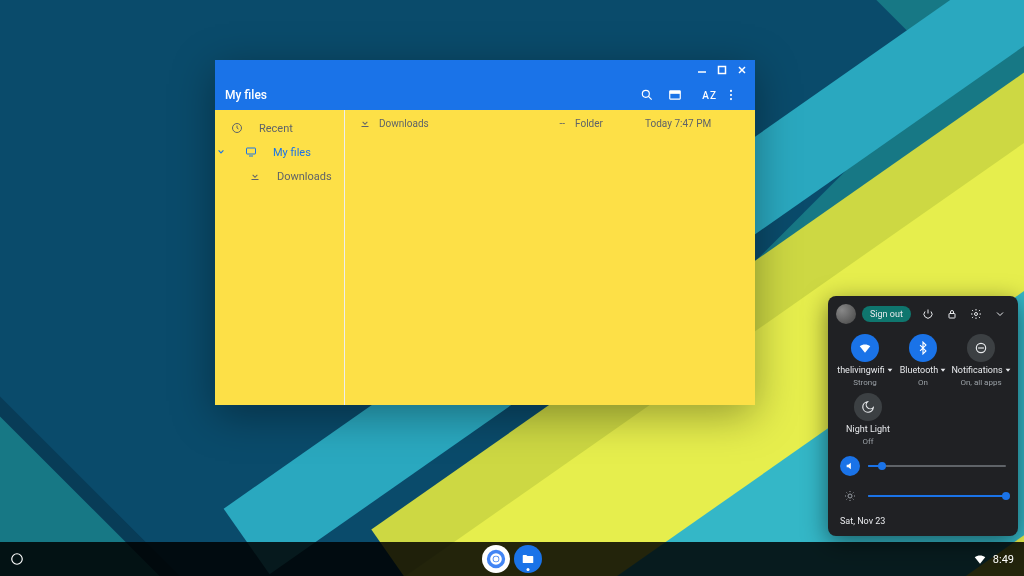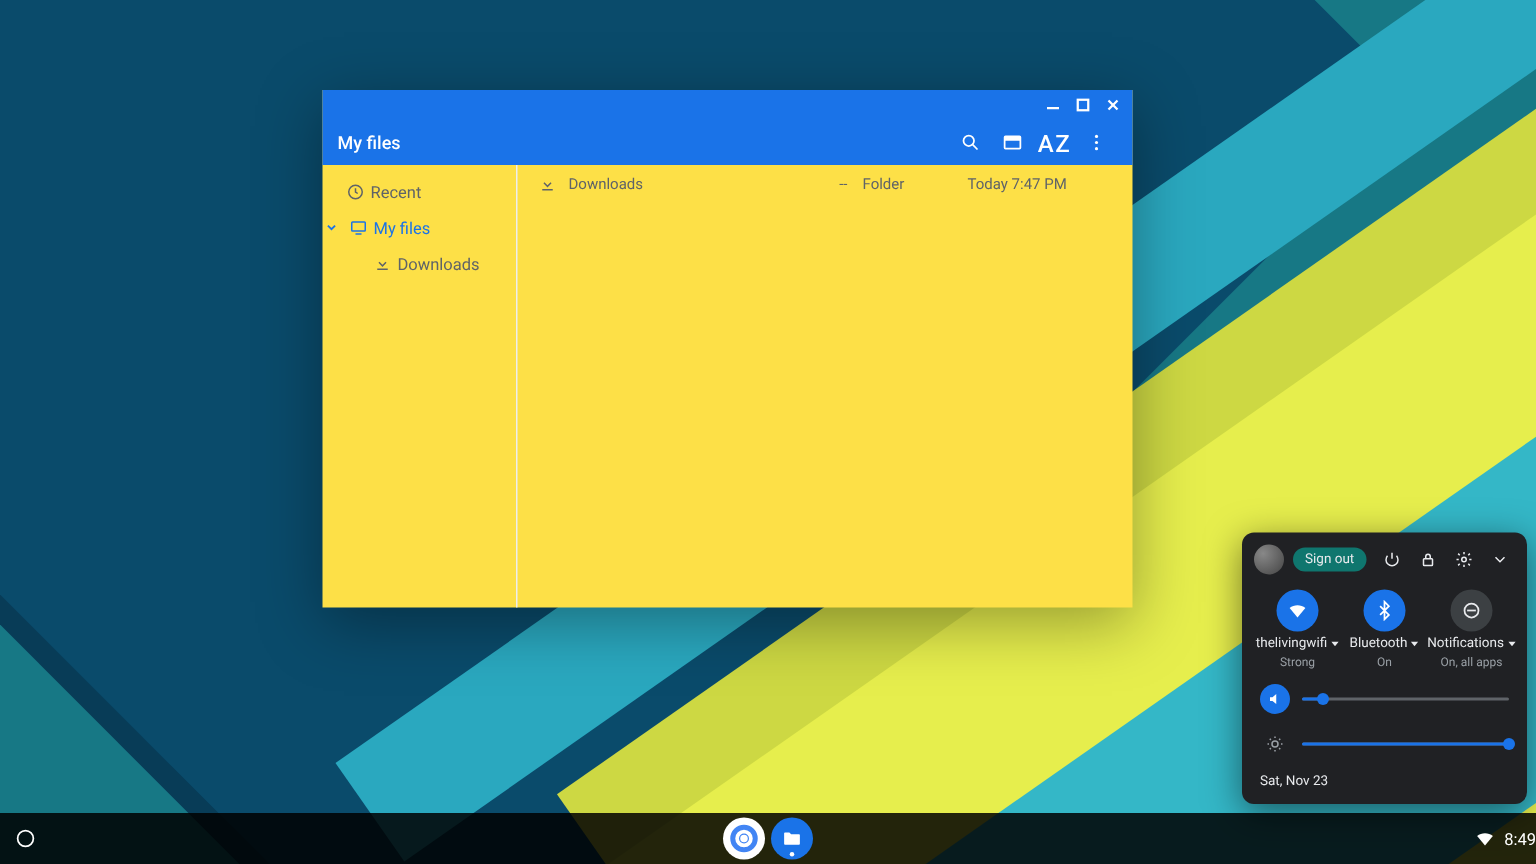--- a/index.html
+++ b/index.html
@@ -50,21 +50,21 @@
     height: 30px; background: #1a73e8;
     display: flex; align-items: center; padding: 0 10px;
     color: #fff; font-size: 12px;
   }
   .toolbar .title { font-weight: 500; }
   .toolbar .spacer { flex: 1; }
   .toolbar .tb-btn { width: 28px; height: 28px; display:flex;align-items:center;justify-content:center; color:#fff; font-size: 12px;}
 
   .files-body { flex: 1; display: flex; }
   .sidebar { width: 130px; padding: 6px 0; border-right: 1px solid #eee;}
-  .side-item { display:flex; align-items:center; gap:4px; height: 24px; padding: 0 8px 0 16px; color:#5f6368; cursor:pointer;}
+  .side-item { display:flex; align-items:center; gap:16px; height: 24px; padding: 0 8px 0 16px; color:#5f6368; cursor:pointer;}
   .side-item.indent { padding-left: 34px; }
   .side-item.active { color:#1a73e8; }
   .side-item .exp { width:10px; display:flex; margin-left:-14px; margin-right:2px; }
   .side-item svg { flex-shrink:0;}
 
   .file-pane { flex:1; display:flex; flex-direction:column; }
   .file-header { display:flex; height:22px; border-bottom:1px solid #eee; align-items:center; font-size:10px; color:#5f6368;}
   .col-name { flex:1; padding-left:14px;}
   .col-size { width:60px; text-align:right; padding-right:10px;}
   .col-type { width:70px;}
@@ -111,21 +111,21 @@
   .shelf {
     position:absolute; left:0; right:0; bottom:0; height:34px;
     background: rgba(0,0,0,.85);
     display:flex; align-items:center;
   }
   .shelf .launcher { width:34px; height:34px; display:flex;align-items:center;justify-content:center;}
   .shelf .center { position:absolute; left:50%; transform:translateX(-50%); display:flex; gap:4px;}
   .shelf .app { width:28px; height:28px; border-radius:50%; display:flex;align-items:center;justify-content:center;}
   .shelf .app.chrome { background:#fff;}
   .shelf .app.files { background:#1a73e8;}
-  .shelf .tray { margin-left:auto; padding-right:0; display:flex; align-items:center; gap:6px; color:#fff; font-size:11px;}
+  .shelf .tray { margin-left:auto; padding-right:10px; display:flex; align-items:center; gap:6px; color:#fff; font-size:11px;}
   .active-dot { width:3px;height:3px;border-radius:50%;background:#fff;position:absolute;bottom:2px;left:50%;transform:translateX(-50%);}
 </style>
 </head>
 <body>
 
 <div class="wallpaper">
   <div class="wp-shape wp-teal-dark"></div>
   <div class="wp-shape wp-navy"></div>
   <div class="wp-shape wp-navy2"></div>
   <div class="wp-shape wp-cyan"></div>
@@ -161,21 +161,21 @@
           <circle cx="10" cy="10" r="6"></circle>
           <line x1="20" y1="20" x2="14.5" y2="14.5"></line>
         </svg>
     </div>
     <div class="tb-btn">
       <svg width="14" height="14" viewBox="0 0 24 24" fill="#fff">
           <rect x="3" y="5" width="18" height="14" rx="1" fill="none" stroke="#fff" stroke-width="2"></rect>
           <rect x="3" y="5" width="18" height="5" fill="#fff"></rect>
         </svg>
     </div>
-    <div class="tb-btn" style="font-weight:500; font-size:16px; letter-spacing:1px;">
+    <div class="tb-btn" style="font-weight:500; font-size:10px; letter-spacing:1px;justify-content:flex-end;">
       <span>AZ</span>
     </div>
     <div class="tb-btn">
       <svg width="14" height="14" viewBox="0 0 24 24" fill="#fff">
           <circle cx="12" cy="5" r="1.8"></circle>
           <circle cx="12" cy="12" r="1.8"></circle>
           <circle cx="12" cy="19" r="1.8"></circle>
         </svg>
     </div>
   </div>
@@ -293,20 +293,33 @@
       <div class="tl1">
           <span>Notifications</span>
           <svg width="6" height="6" viewBox="0 0 10 10">
             <polygon points="1,3 9,3 5,8" fill="#e8eaed"></polygon>
           </svg>
         </div>
       <div class="tl2">On, all apps</div>
     </div>
   </div>
 
+  <div class="qs-tiles-row second">
+    <div class="qs-tile">
+      <div class="circle off">
+        <svg width="14" height="14" viewBox="0 0 24 24" fill="none" stroke="#e8eaed" stroke-width="2">
+            <path d="M21 13A9 9 0 1 1 11 3a7 7 0 0 0 10 10z"></path>
+          </svg>
+      </div>
+      <div class="tl1">
+          <span>Night Light</span>
+        </div>
+      <div class="tl2">Off</div>
+    </div>
+  </div>
 
   <div class="qs-slider">
     <div class="ic">
       <svg width="10" height="10" viewBox="0 0 24 24" fill="#fff">
           <path d="M4 9v6h4l6 5V4L8 9H4z"></path>
         </svg>
     </div>
     <div class="qs-track">
         <div class="qs-fill" id="vol-fill" style="width: 10%;"></div>
         <div class="qs-thumb" id="vol-thumb" style="left: 10%;"></div>

